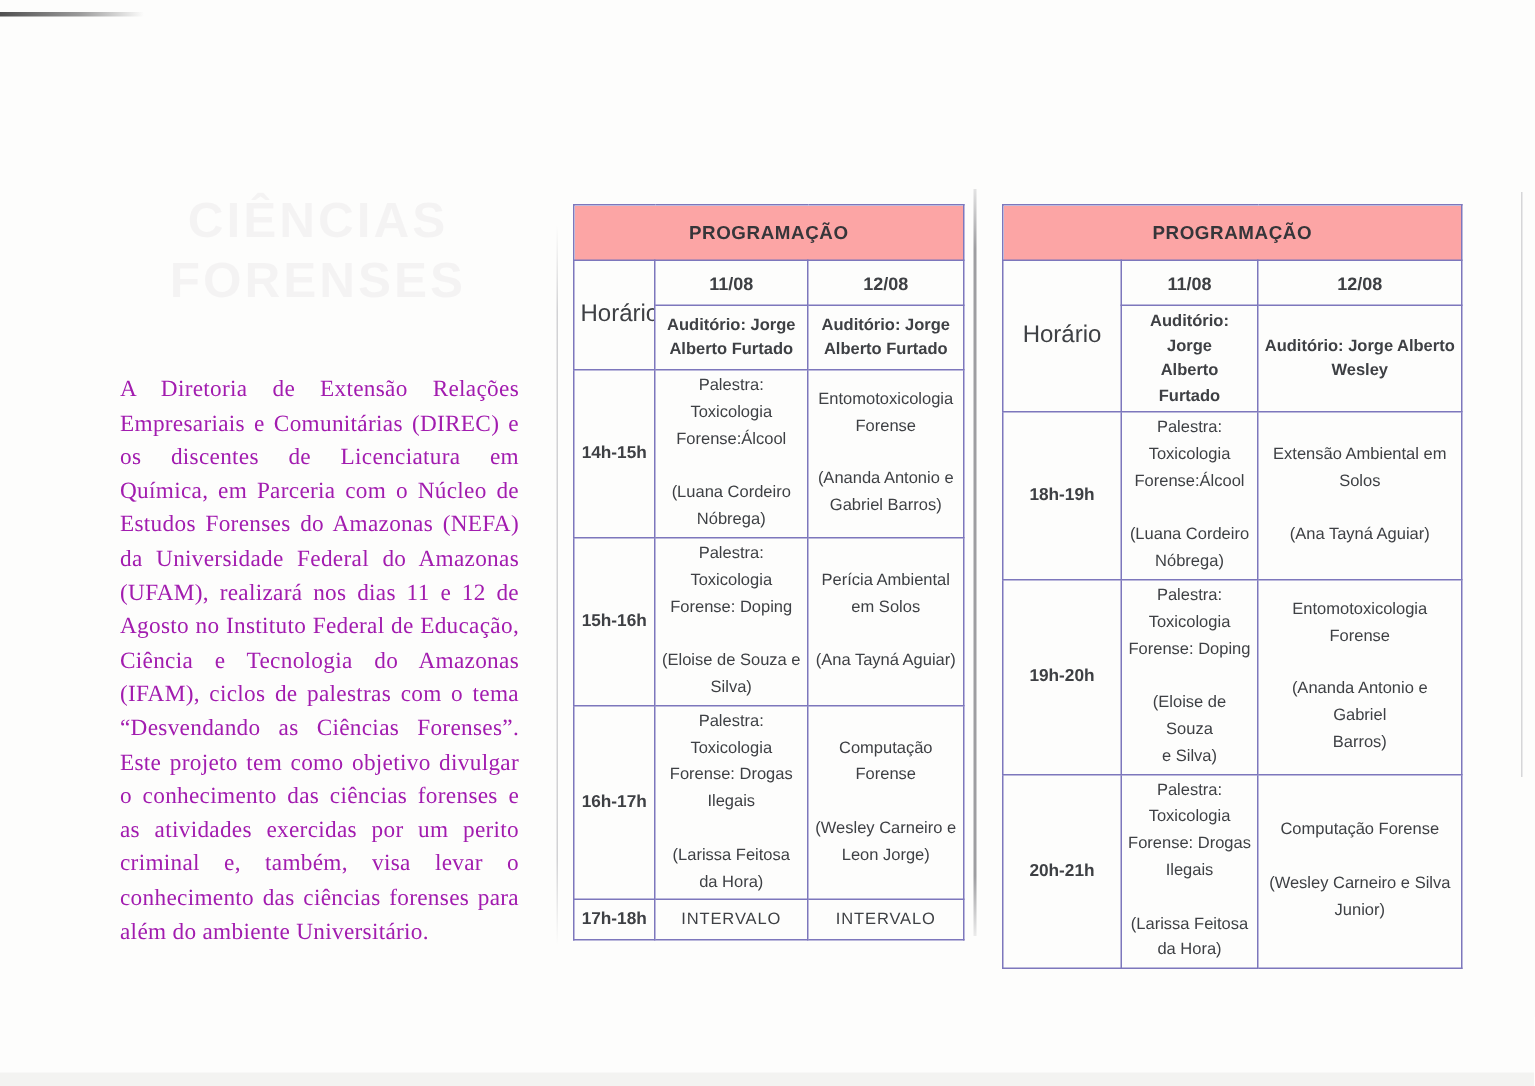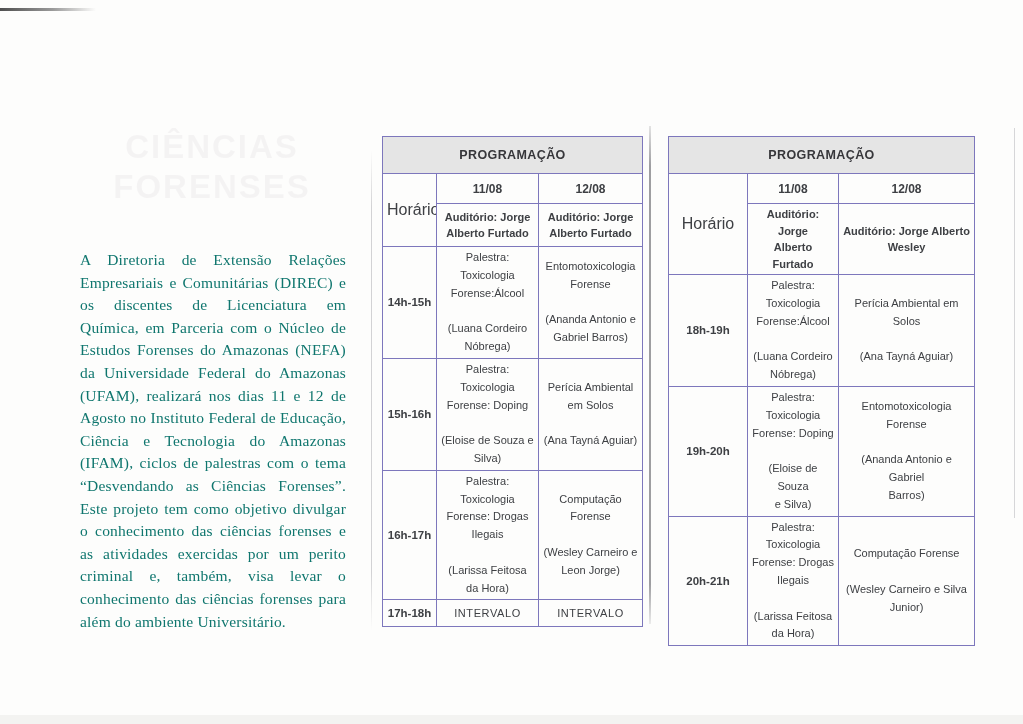--- a/index.html
+++ b/index.html
@@ -18,27 +18,27 @@
   .page-edge{position:absolute;left:1014px;top:128px;height:390px;width:1px;background:rgba(150,150,158,.38);}
   .bottom-band{position:absolute;left:0;top:715px;width:1023px;height:9px;background:#f3f3f1;}
   
   .watermark{position:absolute;left:112px;top:98px;width:200px;height:138px;opacity:.055;
     display:flex;flex-direction:column;align-items:center;justify-content:center;color:#6d5a70;
     font-weight:bold;letter-spacing:2px;text-align:center;}
   .wm-line{font-size:33px;line-height:40px;font-family:"Liberation Sans",sans-serif;}
   
   .intro{position:absolute;left:80px;top:249px;width:266px;margin:0;
     font-family:"Liberation Serif",serif;font-size:15.5px;line-height:22.6px;
-    text-align:justify;color:#0f766e;letter-spacing:.2px;}
+    text-align:justify;color:#a21caf;letter-spacing:.2px;}
   
   table.sched{position:absolute;border-collapse:collapse;table-layout:fixed;color:#3e4044;}
   .t1{left:382px;top:136px;width:260px;}
   .t2{left:668px;top:136px;width:306px;}
   .sched td{border:1.5px solid #7d77bc;text-align:center;vertical-align:middle;padding:2px 4px;overflow:hidden;}
-  .caption{background:#e5e5e5;font-weight:bold;font-size:12.5px;letter-spacing:.4px;color:#36363a;}
+  .caption{background:#fca5a5;font-weight:bold;font-size:12.5px;letter-spacing:.4px;color:#36363a;}
   tr.cap{height:37px;}
   tr.dates{height:30px;}
   tr.venues{height:43px;}
   .t1 tr.r1{height:110px;} .t1 tr.r2{height:107px;} .t1 tr.r3{height:122px;} .t1 tr.r4{height:27px;}
   .t2 tr.r1{height:110px;} .t2 tr.r2{height:107px;} .t2 tr.r3{height:125px;}
   .timehead{font-weight:normal;font-size:16px;}
   .date{font-weight:bold;font-size:12px;}
   .venue{font-weight:bold;font-size:11px;line-height:1.5;white-space:pre-line;margin-left:32px;}
   .time{font-size:11.5px;font-weight:bold;}
   .sess{font-size:11px;line-height:1.62;white-space:pre-line;}
@@ -156,21 +156,21 @@
 Wesley</td>
       </tr>
       <tr class="r1">
         <td class="time">18h-19h</td>
         <td class="sess">Palestra:
 Toxicologia
 Forense:Álcool
 
 (Luana Cordeiro
 Nóbrega)</td>
-        <td class="sess">Perícia Ambiental em
+        <td class="sess">Extensão Ambiental em
 Solos
 
 (Ana Tayná Aguiar)</td>
       </tr>
       <tr class="r2">
         <td class="time">19h-20h</td>
         <td class="sess">Palestra:
 Toxicologia
 Forense: Doping
 

